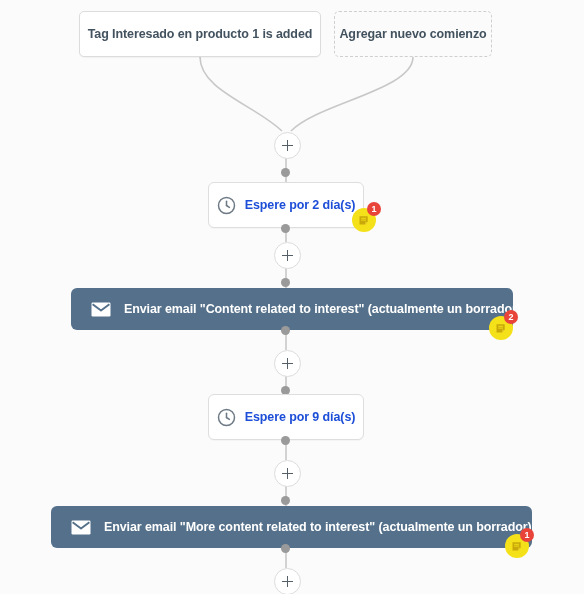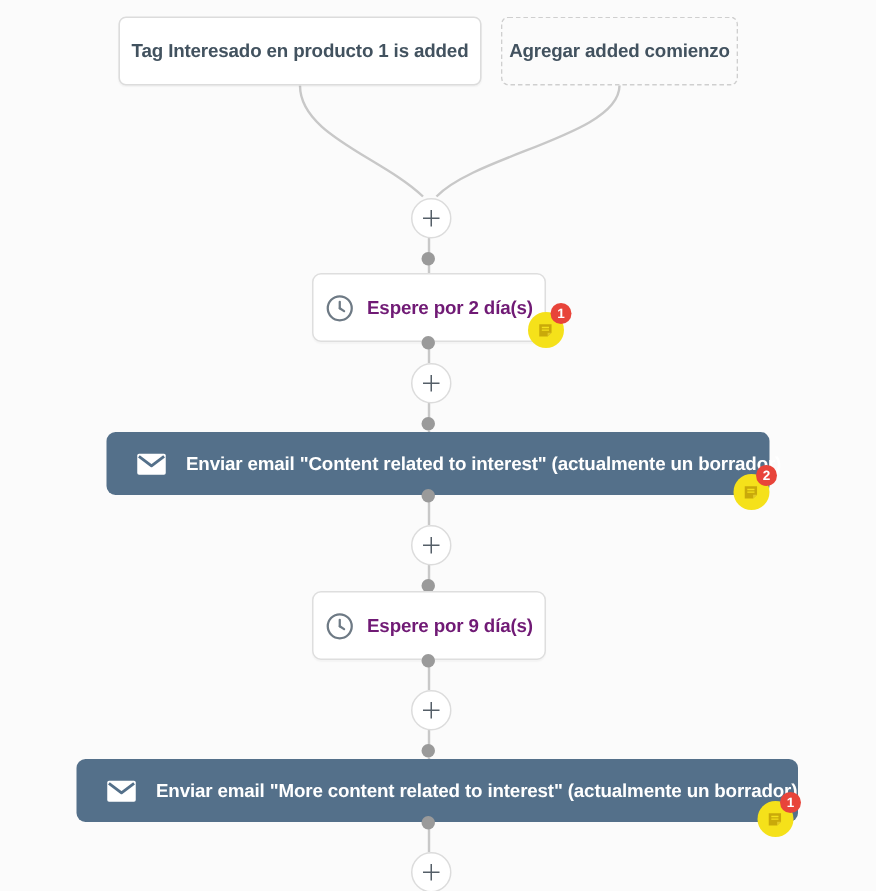--- a/index.html
+++ b/index.html
@@ -73,21 +73,21 @@
     border: 1px solid #dedede;
     display: flex;
     align-items: center;
     justify-content: center;
     gap: 9px;
     box-shadow: 0 1px 1px rgba(0,0,0,0.03);
   }
   .delay-label {
     font-size: 12.5px;
     font-weight: bold;
-    color: #701a75;
+    color: #1d4ed8;
     white-space: nowrap;
     letter-spacing: -0.1px;
   }
   .clock-icon svg { display: block; }
 
   
   .email-bar {
     height: 42px;
     border-radius: 6px;
     background: #54708a;
@@ -197,21 +197,21 @@
     <line x1="286" y1="485" x2="286" y2="501" stroke="#c8c8c8" stroke-width="1.6"></line>
     <line x1="286" y1="505" x2="286" y2="510" stroke="#c8c8c8" stroke-width="1.6"></line>
     <line x1="286" y1="546" x2="286" y2="568" stroke="#c8c8c8" stroke-width="1.6"></line>
   </svg>
 
   <div class="node trigger-box solid" style="left:79px; top:11px; width:242px;">
     <span class="trigger-label">Tag Interesado en producto 1 is added</span>
   </div>
 
   <div class="node trigger-box dashed" style="left:334px; top:11px; width:158px;">
-    <span class="trigger-label">Agregar added comienzo</span>
+    <span class="trigger-label">Agregar nuevo comienzo</span>
   </div>
 
   <div class="plus-button" style="left:274px; top:132px;">
     <span class="bar-h"></span>
     <span class="bar-v"></span>
   </div>
   <div class="anchor-dot" style="left:281px; top:168px;"></div>
 
   <div class="node delay-box" style="left:208px; top:182px; width:156px;">
     <span class="clock-icon">

